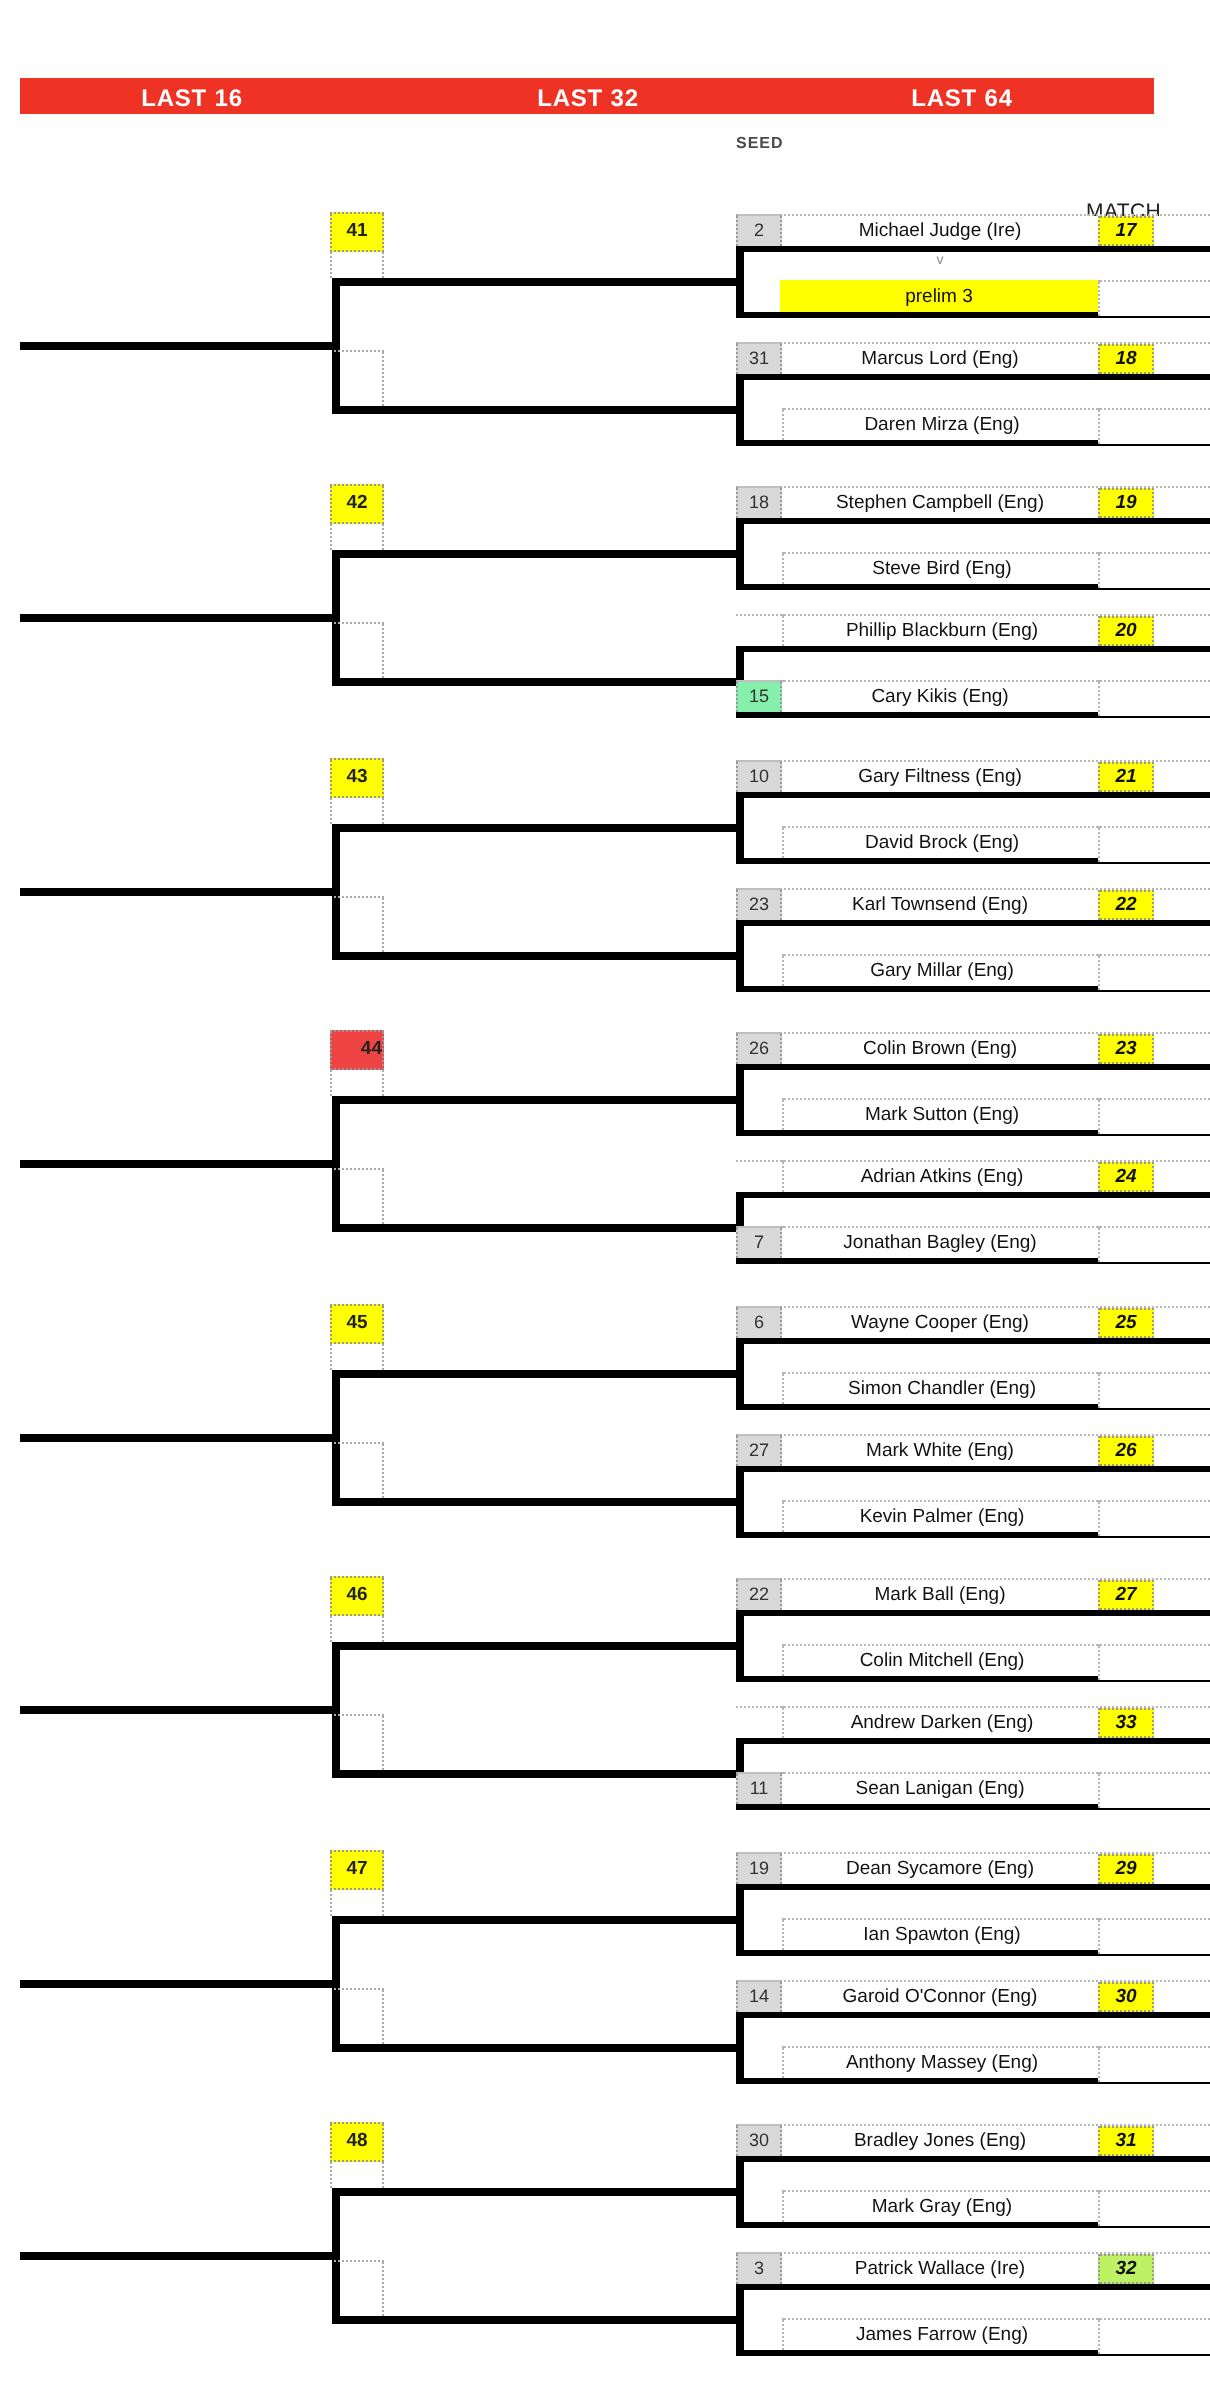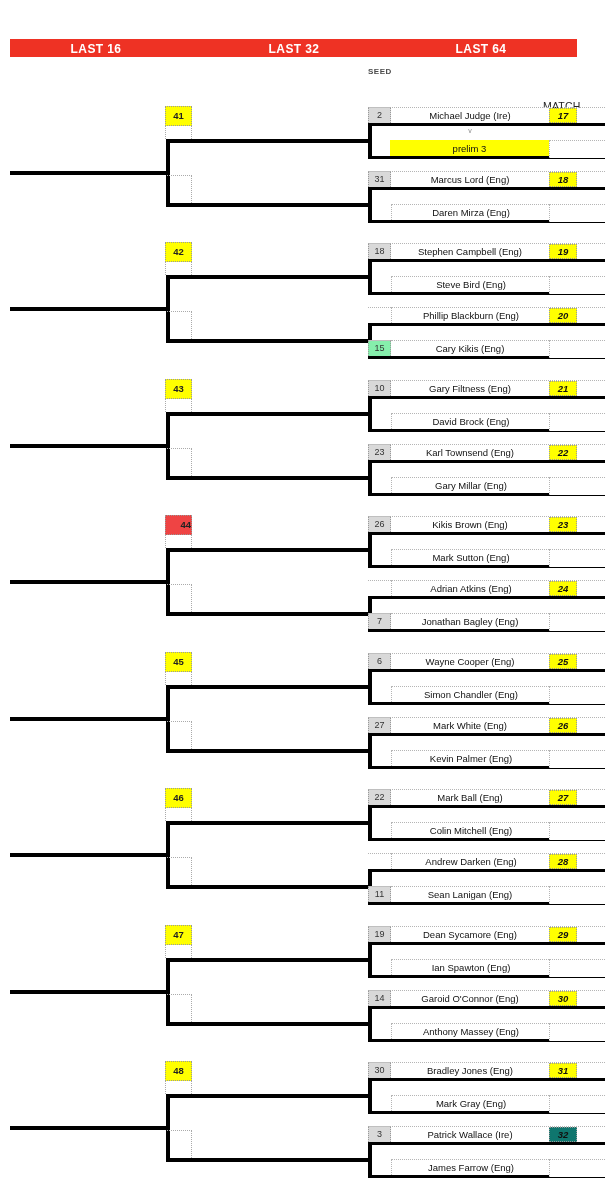--- a/index.html
+++ b/index.html
@@ -232,21 +232,21 @@
     <div class="bracket-vert"></div>
     <div class="last16-line"></div>
     <div class="junc-h"></div>
     <div class="junc-v"></div>
 
     <div class="match m0">
       <div class="dstrip-top"></div>
       <div class="dstrip-bot"></div>
       <div class="seedbox sb-top" style="background: rgb(217, 217, 217);">26</div>
 
-      <div class="namecell nc-top">Kikis Brown (Eng)</div>
+      <div class="namecell nc-top">Colin Brown (Eng)</div>
       <div class="namecell nc-bottom noseed">Mark Sutton (Eng)</div>
 
       <div class="matchbox" style="background: rgb(255, 255, 0);">23</div>
       <div class="u-top"></div>
       <div class="pairvert"></div>
       <div class="u-bottom"></div>
       <div class="thinright"></div>
       <div class="rightcell"></div>
       <div class="midline"></div>
     </div>
@@ -340,21 +340,21 @@
     </div>
 
     <div class="match m1">
       <div class="dstrip-top"></div>
       <div class="dstrip-bot"></div>
 
       <div class="seedbox sb-bottom" style="background: rgb(217, 217, 217);">11</div>
       <div class="namecell nc-top noseed">Andrew Darken (Eng)</div>
       <div class="namecell nc-bottom">Sean Lanigan (Eng)</div>
 
-      <div class="matchbox" style="background: rgb(255, 255, 0);">28</div>
+      <div class="matchbox" style="background: rgb(255, 255, 0);">33</div>
       <div class="u-top"></div>
       <div class="pairvert"></div>
       <div class="u-bottom"></div>
       <div class="thinright"></div>
       <div class="rightcell"></div>
       <div class="midline"></div>
     </div>
   </div>
 
   <div class="group" style="top: 925px;">
@@ -428,21 +428,21 @@
     </div>
 
     <div class="match m1">
       <div class="dstrip-top"></div>
       <div class="dstrip-bot"></div>
       <div class="seedbox sb-top" style="background: rgb(217, 217, 217);">3</div>
 
       <div class="namecell nc-top">Patrick Wallace (Ire)</div>
       <div class="namecell nc-bottom noseed">James Farrow (Eng)</div>
 
-      <div class="matchbox" style="background: #0f766e;">32</div>
+      <div class="matchbox" style="background: #bef264;">32</div>
       <div class="u-top"></div>
       <div class="pairvert"></div>
       <div class="u-bottom"></div>
       <div class="thinright"></div>
       <div class="rightcell"></div>
       <div class="midline"></div>
     </div>
   </div>
 </div>
 </div>

